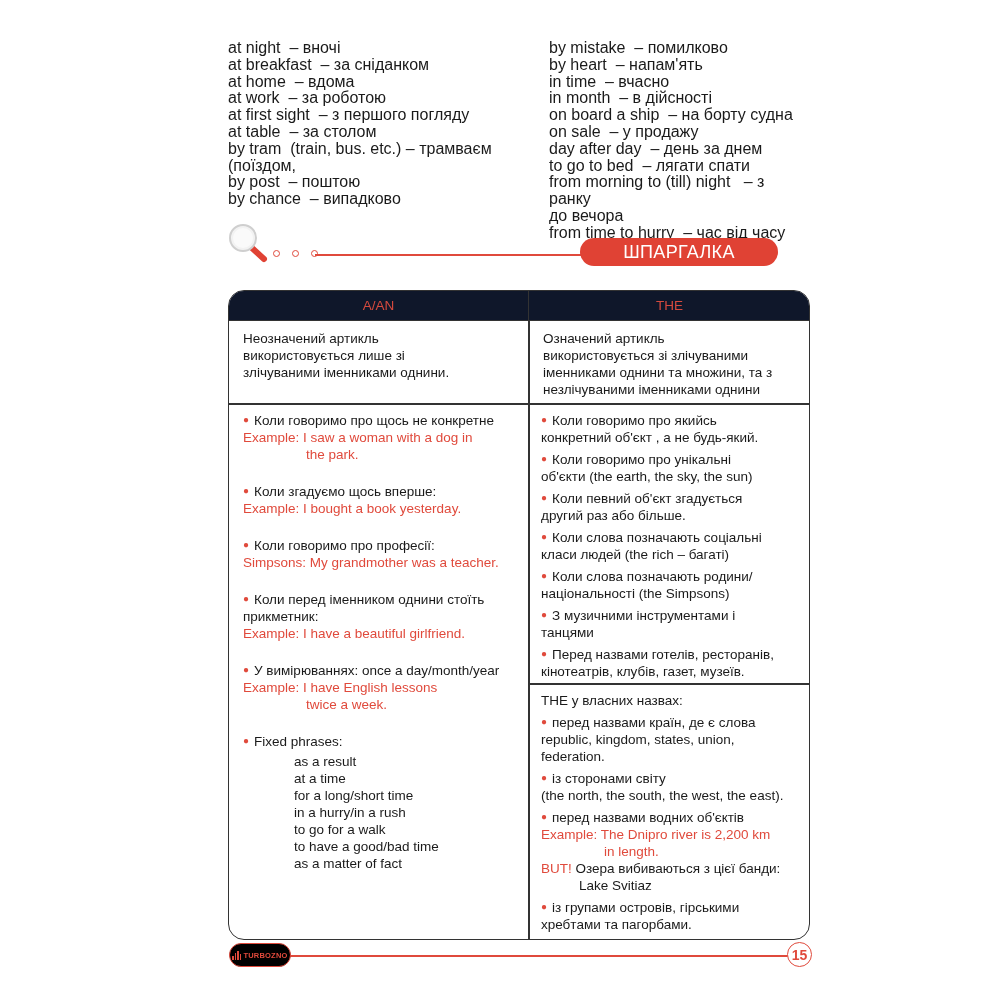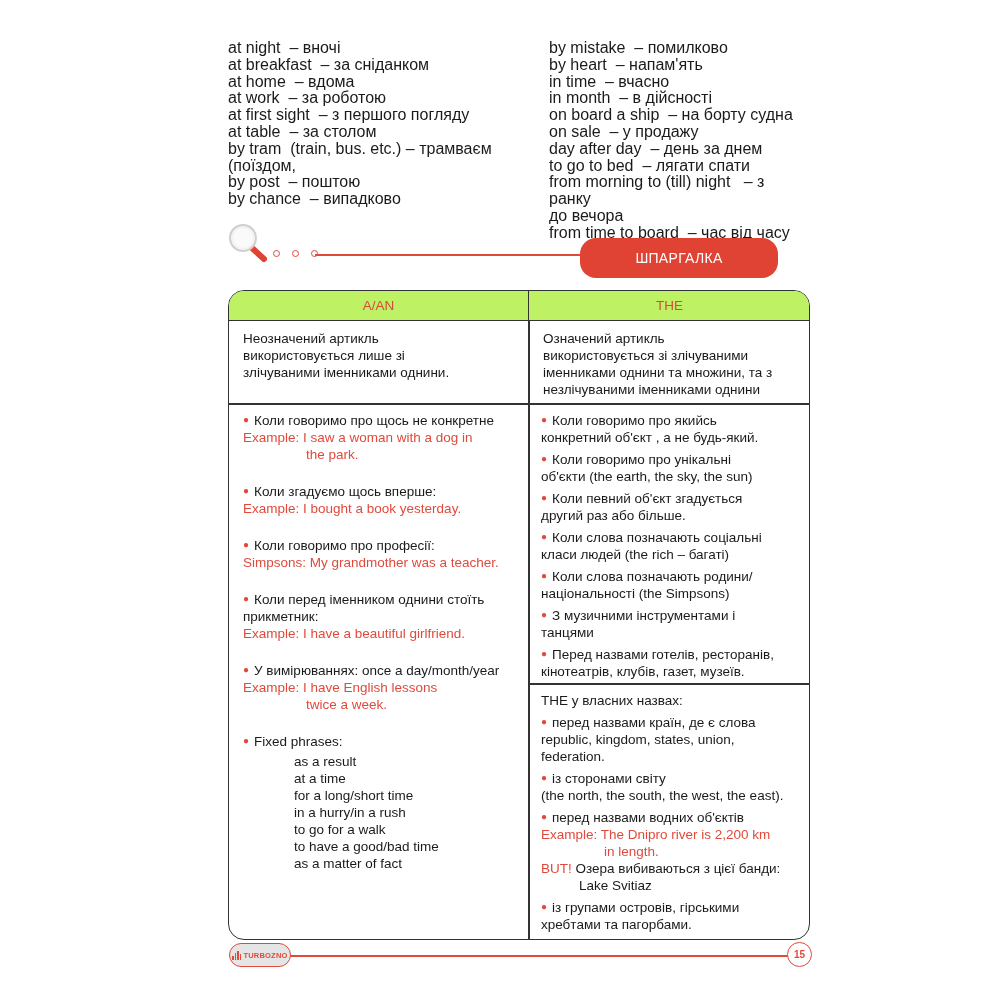--- a/index.html
+++ b/index.html
@@ -6,27 +6,27 @@
   body { width:1000px; height:1000px; position:relative; overflow:hidden;
          font-family:"Liberation Sans", sans-serif; color:#1a1a1a; }
   .phrases { position:absolute; top:40px; font-size:16px; line-height:16.8px; }
   .phrases.left { left:228px; width:300px; }
   .phrases.right { left:549px; width:250px; }
   .phrases .row { white-space:pre-wrap; }
 
   .banner-line { position:absolute; left:315px; top:254px; width:270px; height:2px; background:#e04a3c; }
   .dot { position:absolute; width:5px; height:5px; border:1.5px solid #e04a3c; border-radius:50%; background:#fff; top:250px; }
   .magnifier { position:absolute; left:226px; top:222px; width:44px; height:42px; }
-  .pill { position:absolute; left:580px; top:238px; width:198px; height:40px; border-radius:16px;
-          background:#e04234; color:#fff; font-size:14px; display:flex; align-items:center; justify-content:center;
+  .pill { position:absolute; left:580px; top:238px; width:198px; height:28px; border-radius:16px;
+          background:#e04234; color:#fff; font-size:18px; display:flex; align-items:center; justify-content:center;
           letter-spacing:0.3px; }
 
   .table { position:absolute; left:228px; top:290px; width:582px; height:650px; border:1.5px solid #333;
            border-radius:16px; overflow:hidden; box-sizing:border-box; }
-  .th { position:absolute; top:0; height:30px; background:#bef264; color:#d64a3e; font-size:13.5px;
+  .th { position:absolute; top:0; height:30px; background:#0f172a; color:#d64a3e; font-size:13.5px;
         display:flex; align-items:center; justify-content:center; border-bottom:1.5px solid #333; box-sizing:border-box; }
   .th.l { left:0; width:300px; border-right:1.5px solid #333; }
   .th.r { left:300px; width:281px; }
   .vline { position:absolute; left:299px; top:0; width:1.5px; height:100%; background:#333; }
   .hline { position:absolute; height:1.5px; background:#333; }
   .cell { position:absolute; font-size:13.5px; line-height:17px; }
   .intro-l { left:14px; top:39px; width:270px; }
   .intro-r { left:314px; top:39px; width:260px; }
   .items-l { left:14px; top:120px; width:282px; }
   .items-r { left:312px; top:120px; width:266px; }
@@ -34,26 +34,26 @@
   .bullet { color:#e04a3c; margin-right:5px; font-size:10px; vertical-align:2px; }
   .ex { color:#e04a3c; }
   .ex-indent { padding-left:63px; }
   .blk-l { margin-bottom:19px; }
   .blk-r { margin-bottom:4px; }
   .fixed { padding-left:51px; }
 
   .footer-line { position:absolute; left:290px; top:955px; width:498px; height:2px; background:#e04a3c; }
   .logo { position:absolute; left:229px; top:943px; width:62px; height:24px; border:1.5px solid #e04a3c;
           border-radius:12px; box-sizing:border-box; display:flex; align-items:center; justify-content:center;
-          color:#e04a3c; font-size:7.5px; font-weight:bold; letter-spacing:0.2px; background:#e5e5e5; }
+          color:#e04a3c; font-size:7.5px; font-weight:bold; letter-spacing:0.2px; background:#000000; }
   .logo .bars { display:inline-flex; align-items:flex-end; gap:1px; margin-right:2px; height:9px; }
   .logo .bars i { display:block; width:1.5px; background:#e04a3c; }
   .pagenum { position:absolute; left:787px; top:942px; width:25px; height:25px; border:1.5px solid #e04a3c;
              border-radius:50%; box-sizing:border-box; display:flex; align-items:center; justify-content:center;
-             color:#e04a3c; font-size:10px; font-weight:bold; background:#fff; }
+             color:#e04a3c; font-size:14px; font-weight:bold; background:#fff; }
 </style>
 </head>
 <body>
 
 <div class="phrases left">
   <div class="row">at night  – вночі</div>
   <div class="row">at breakfast  – за сніданком</div>
   <div class="row">at home  – вдома</div>
   <div class="row">at work  – за роботою</div>
   <div class="row">at first sight  – з першого погляду</div>
@@ -66,21 +66,21 @@
   <div class="row">by mistake  – помилково</div>
   <div class="row">by heart  – напам'ять</div>
   <div class="row">in time  – вчасно</div>
   <div class="row">in month  – в дійсності</div>
   <div class="row">on board a ship  – на борту судна</div>
   <div class="row">on sale  – у продажу</div>
   <div class="row">day after day  – день за днем</div>
   <div class="row">to go to bed  – лягати спати</div>
   <div class="row">from morning to (till) night   – з ранку</div>
   <div class="row">до вечора</div>
-  <div class="row">from time to board  – час від часу</div>
+  <div class="row">from time to hurry  – час від часу</div>
 </div>
 
 <svg class="magnifier" viewBox="0 0 44 42">
   <line x1="26" y1="26" x2="38" y2="37" stroke="#e04234" stroke-width="6" stroke-linecap="round"></line>
   <circle cx="17" cy="16" r="13" fill="#f2f2f2" stroke="#cfcfcf" stroke-width="2"></circle>
   <circle cx="17" cy="16" r="10" fill="#fafafa"></circle>
 </svg>
 <div class="dot" style="left:273px"></div>
 <div class="dot" style="left:292px"></div>
 <div class="dot" style="left:311px"></div>

